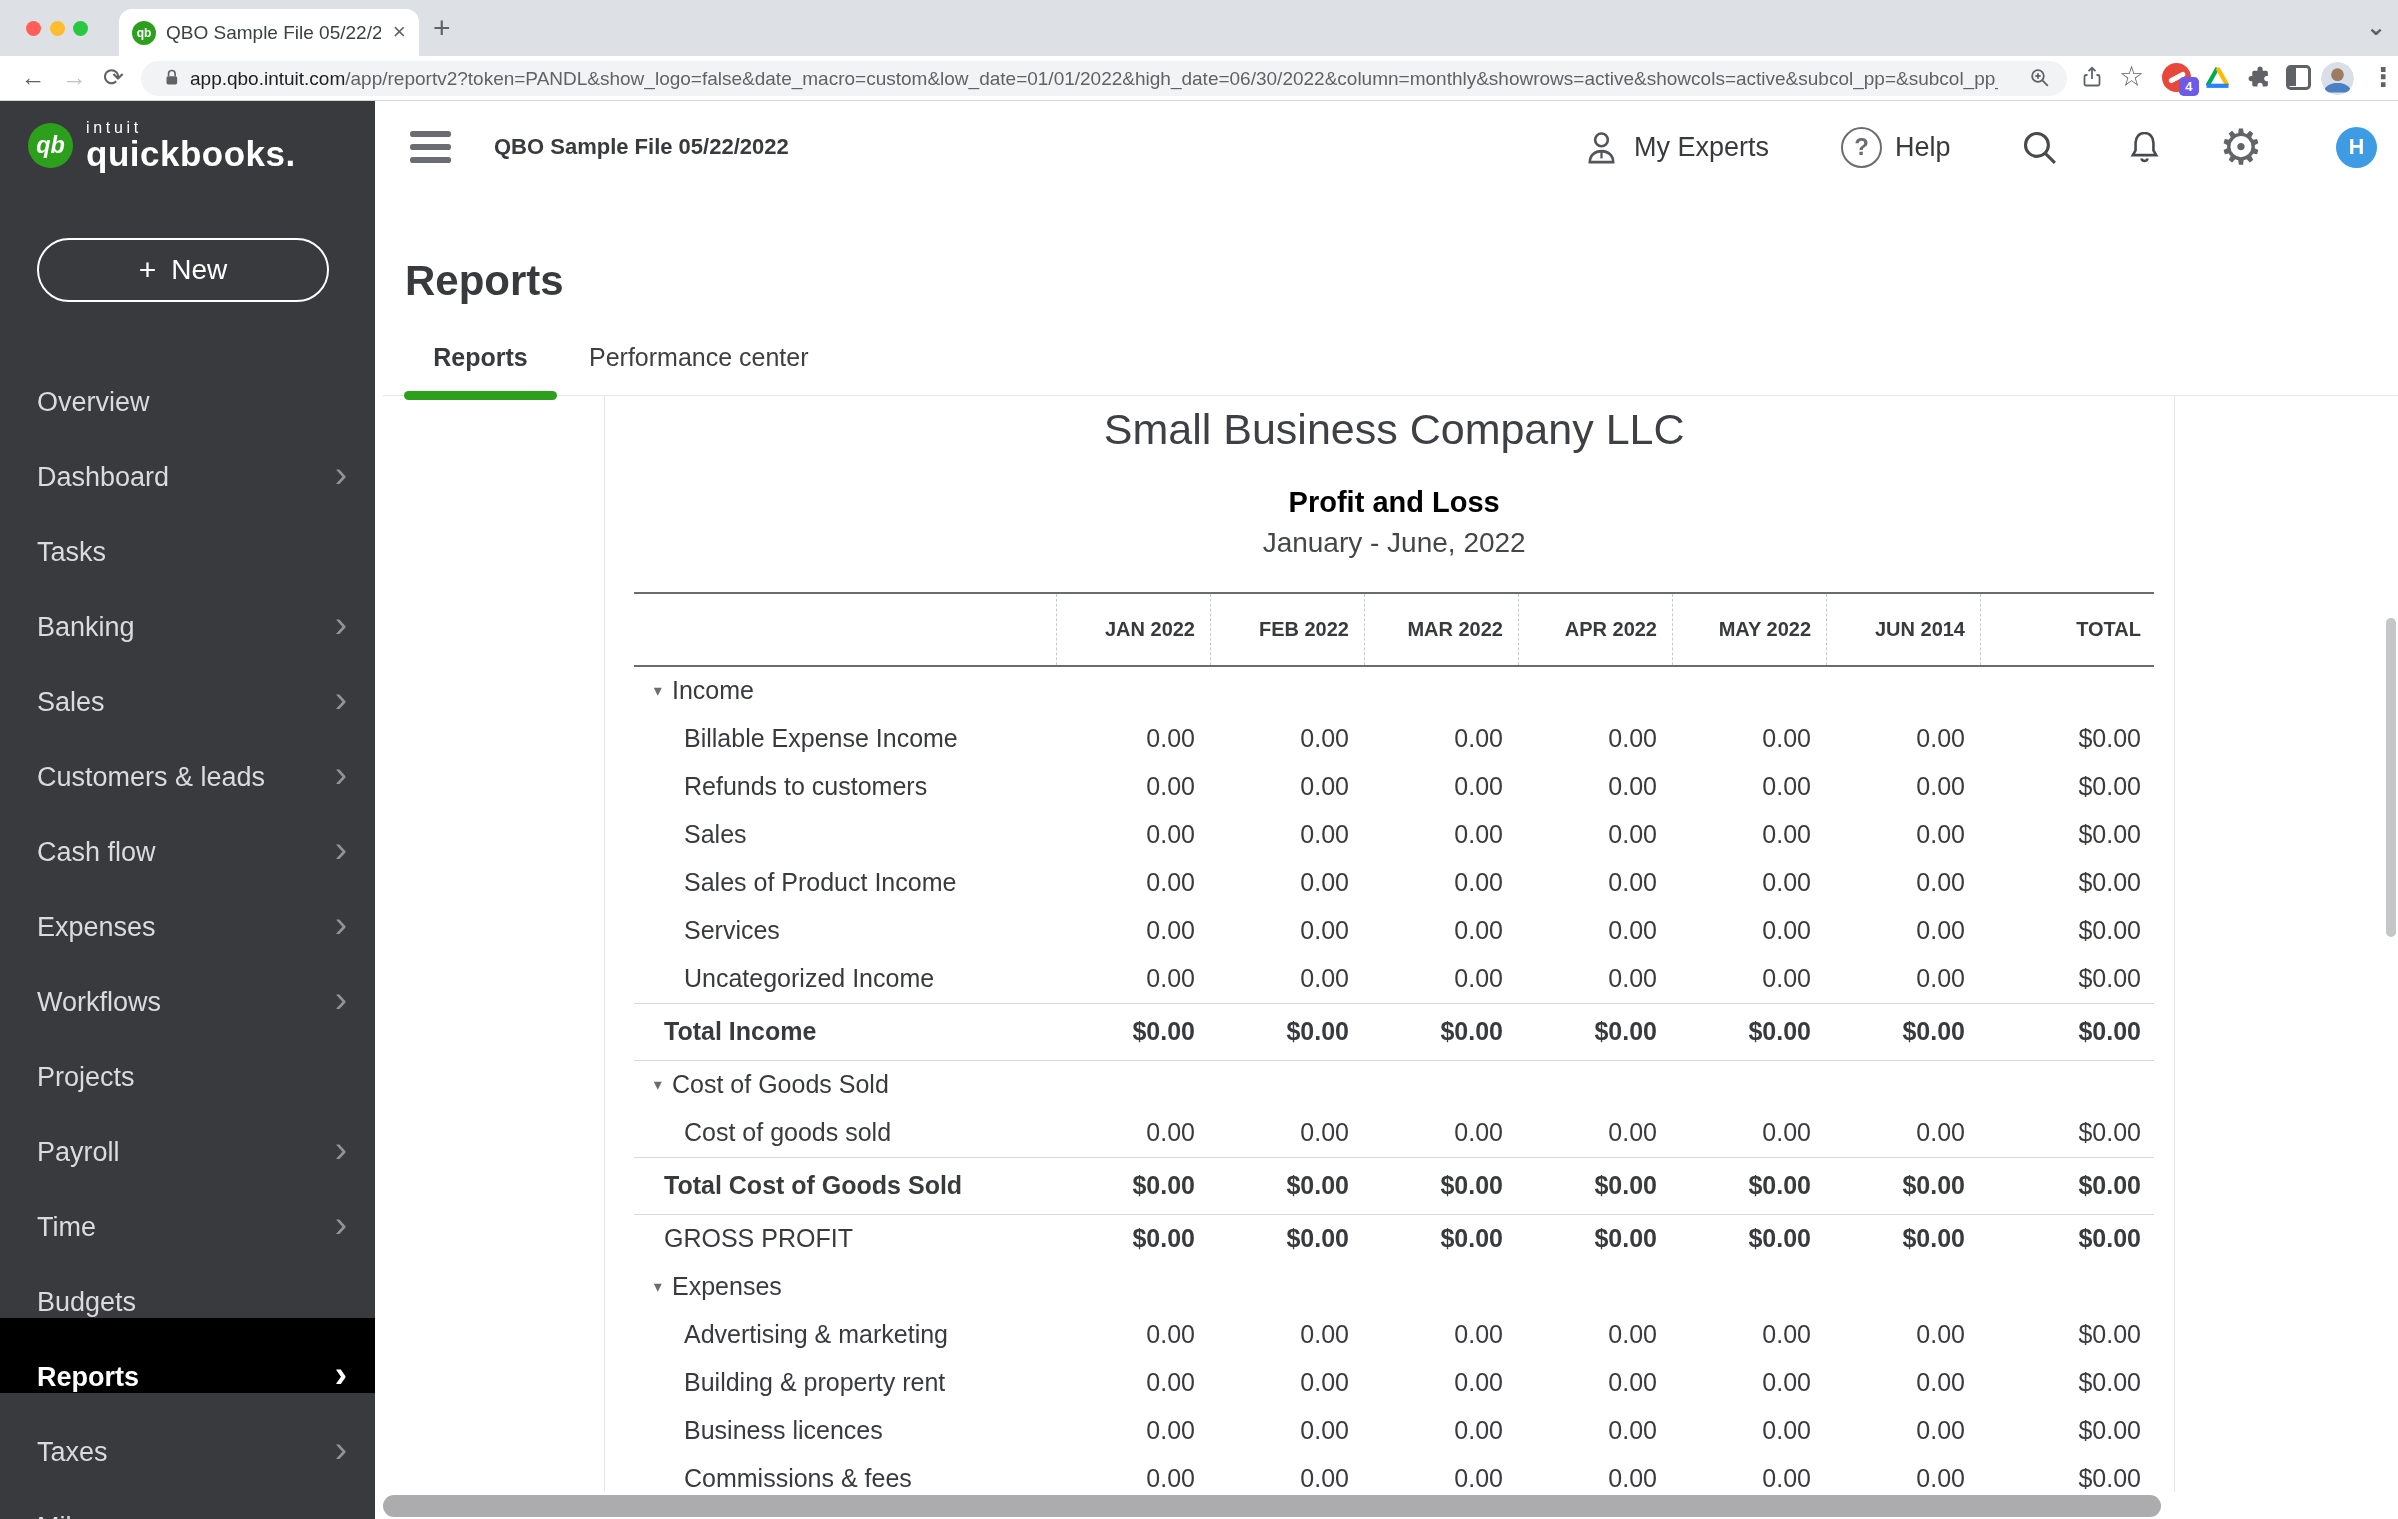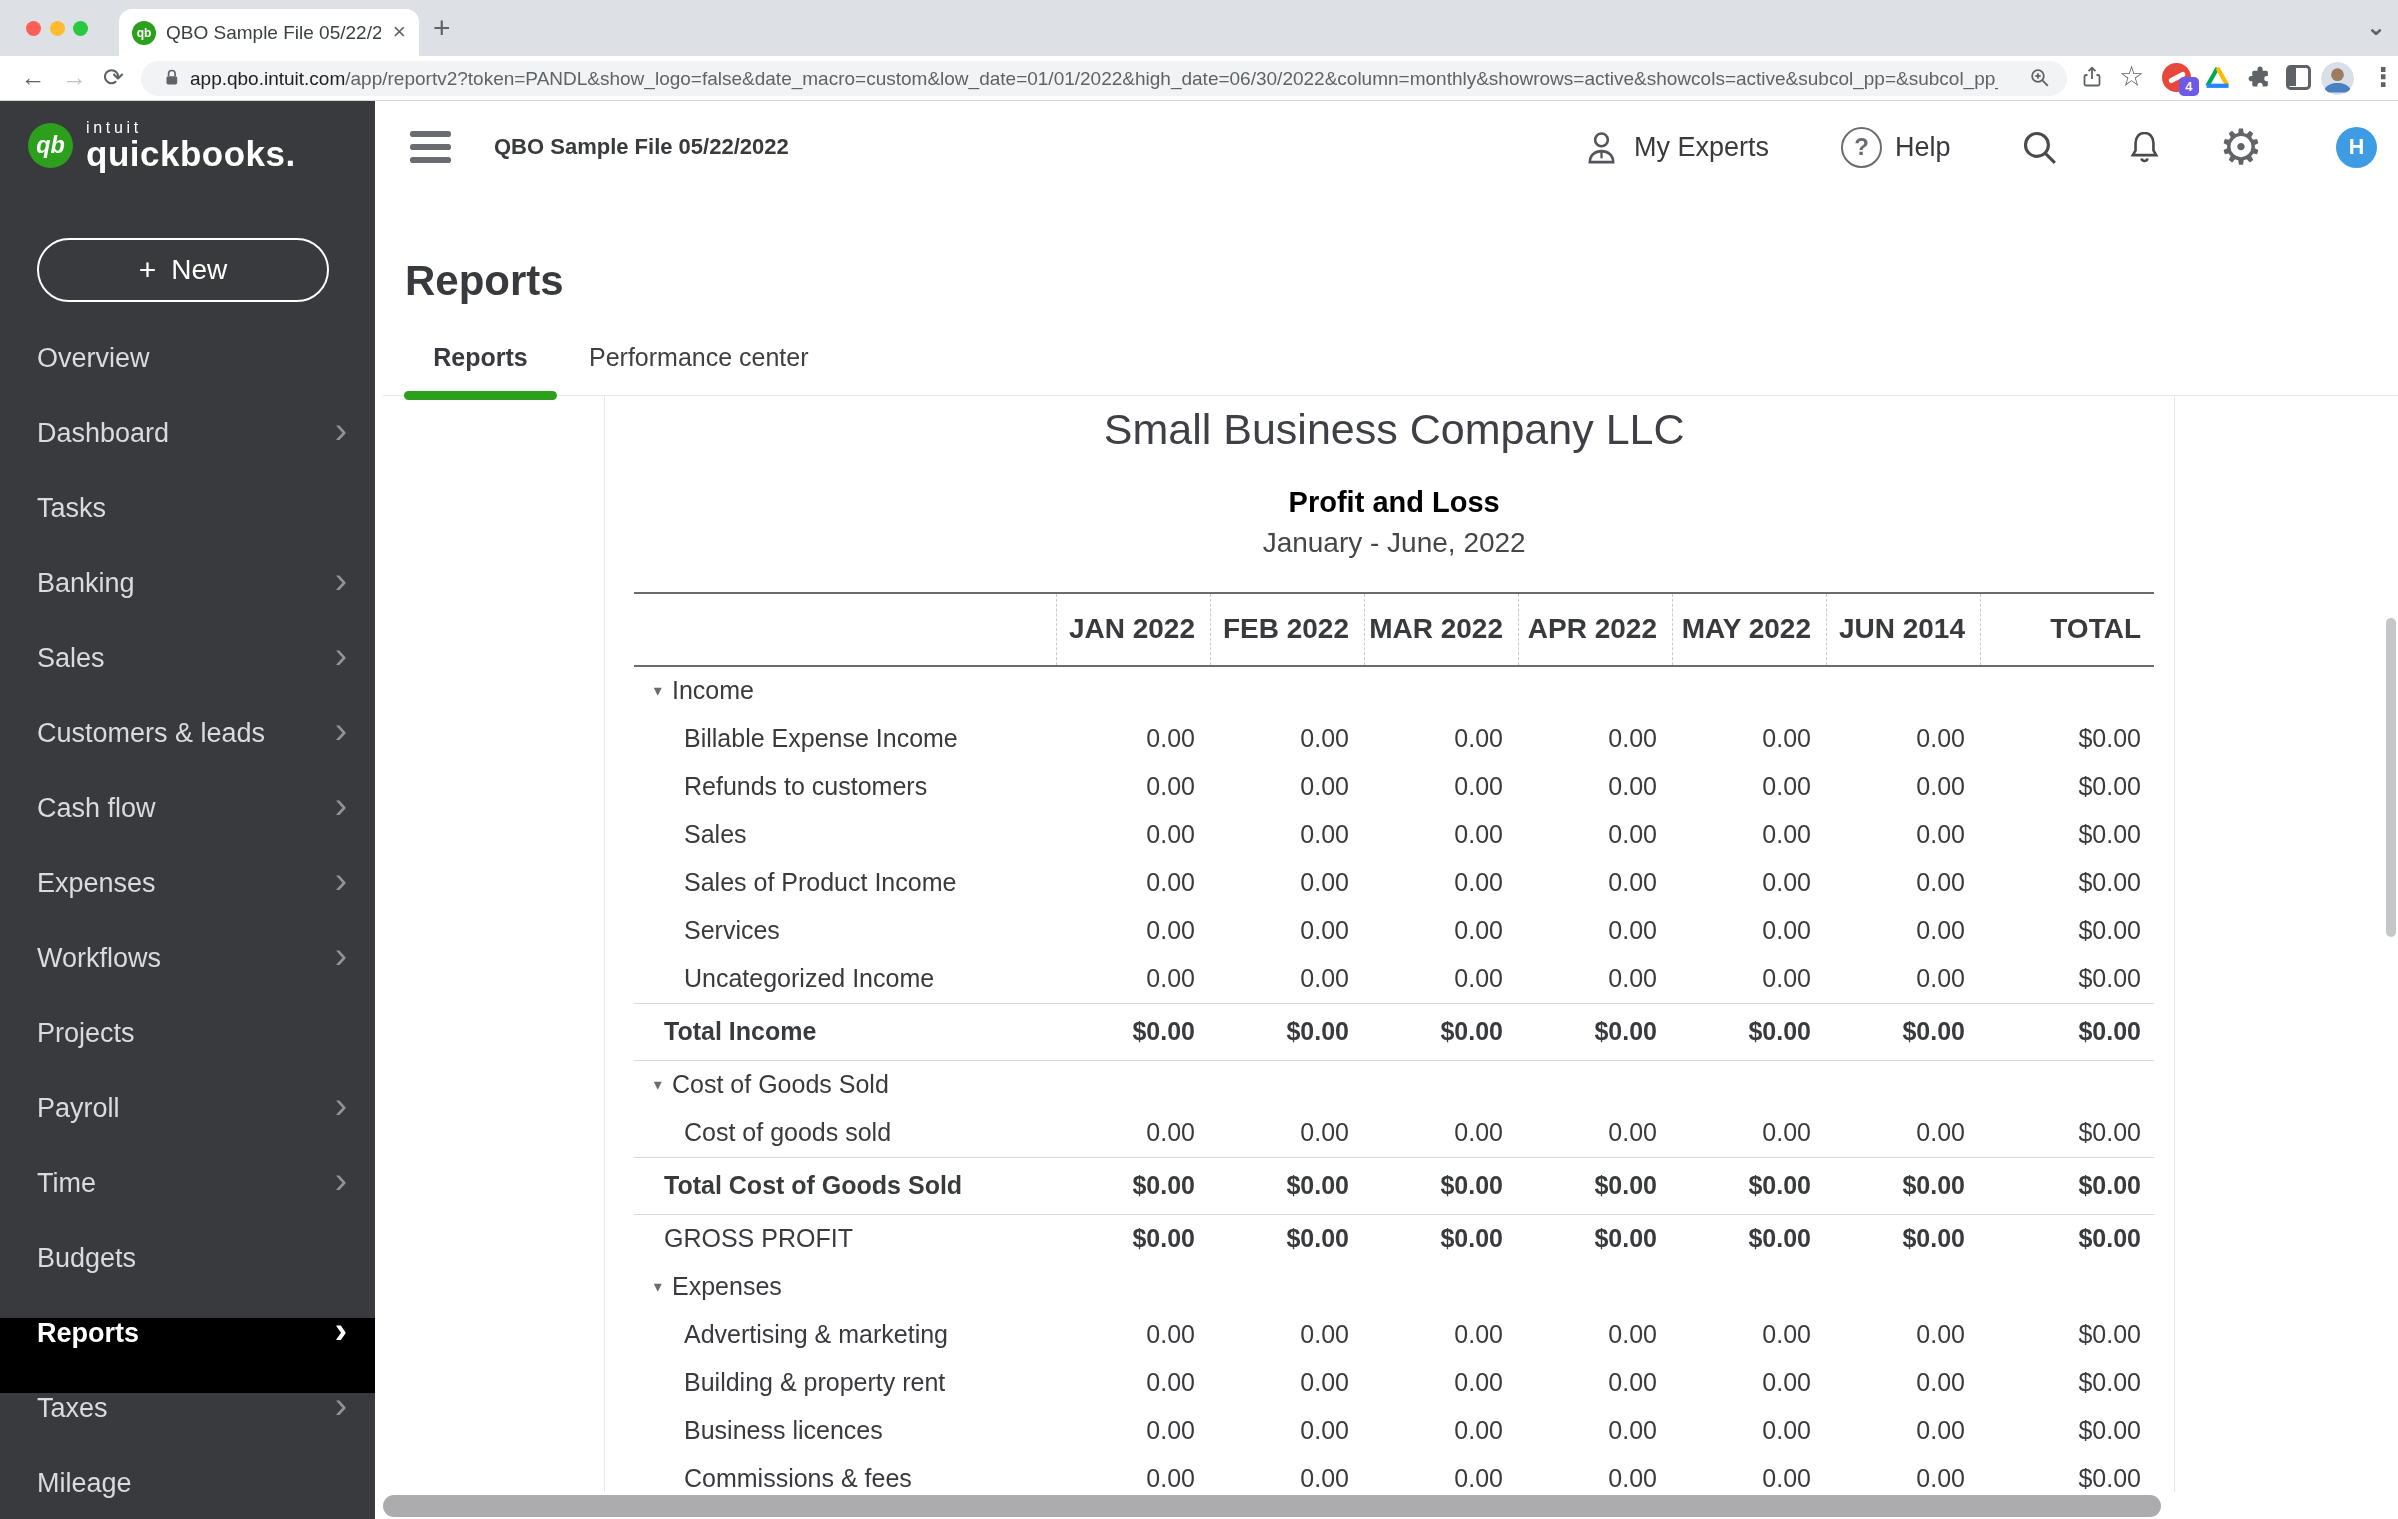--- a/index.html
+++ b/index.html
@@ -55,21 +55,21 @@
   .logo{position:absolute;left:28px;top:19px;display:flex;align-items:center;}
   .logo-circle{width:45px;height:45px;border-radius:50%;background:#2CA01C;color:#fff;font-weight:bold;
     font-size:23.4px;font-style:italic;display:flex;align-items:center;justify-content:center;}
   .logo-text{margin-left:13px;color:#fff;}
   .logo-intuit{font-size:16px;letter-spacing:3.7px;line-height:16px;}
   .logo-brand{font-size:35px;font-weight:bold;line-height:35px;letter-spacing:0.5px;}
   .new-btn{position:absolute;left:37px;top:137px;width:292px;height:64px;border:2.8px solid #fff;border-radius:33px;
     display:flex;align-items:center;justify-content:center;gap:15px;color:#fff;font-size:28px;}
   .new-plus{font-size:30px;font-weight:300;}
   .nav{position:absolute;left:0;top:242px;width:375px;}
-  .nav-item{height:75px;display:flex;align-items:flex-start;padding:0 28px 0 37px;font-size:27px;color:#D9DBDD;}
+  .nav-item{height:75px;display:flex;align-items:flex-end;padding:0 28px 0 37px;font-size:27px;color:#D9DBDD;}
   .nav-item .lbl{flex:1;}
   .nav-chevron{font-size:37px;color:#909399;line-height:1;margin-top:-5.6px;}
   .nav-item.active{background:#000;color:#fff;font-weight:bold;}
   .nav-item.active .nav-chevron{color:#fff;}
 
   
   .main{position:absolute;left:375px;top:0;width:2024px;height:1418px;background:#fff;}
   .hamburger{position:absolute;left:35px;top:30px;width:41px;height:32px;display:flex;flex-direction:column;justify-content:space-between;}
   .hamburger span{display:block;width:41px;height:5.6px;border-radius:2.8px;background:#6B6C72;}
   .company-title{position:absolute;left:119px;top:0;height:92px;line-height:92px;font-size:22px;font-weight:bold;color:#393A3D;}
@@ -95,21 +95,21 @@
   .gutter{width:222px;border-right:1.9px solid #E6E7EA;}
   .panel{width:1570px;border-right:1.9px solid #E6E7EA;padding:9.4px 19.7px 0 29px;overflow:hidden;}
 
   .report-company{text-align:center;font-size:43px;font-weight:300;color:#3F4045;line-height:49px;}
   .report-title{text-align:center;font-size:29px;font-weight:bold;color:#000000;margin-top:32px;line-height:32px;}
   .report-period{text-align:center;font-size:28px;color:#45464A;margin-top:9.4px;line-height:30px;}
 
   .table{margin-top:34px;width:1520px;}
   .thead{display:grid;grid-template-columns:422px repeat(6,154px) 176px;height:75px;
     border-top:2.8px solid #6A6C71;border-bottom:2.8px solid #6A6C71;}
-  .th{font-size:28px;font-weight:bold;color:#393A3D;display:flex;align-items:center;justify-content:flex-end;
+  .th{font-size:20px;font-weight:bold;color:#393A3D;display:flex;align-items:center;justify-content:flex-end;
     padding-right:15px;border-left:0.9px dashed #C7CACF;height:100%;}
   .th-label{border-left:none;}
   .trow{display:grid;grid-template-columns:422px repeat(6,154px) 176px;height:48px;align-items:center;
     font-size:25px;color:#393A3D;}
   .tlabel{display:flex;align-items:center;white-space:nowrap;}
   .trow.item .tlabel{padding-left:50px;}
   .trow.section .tlabel{padding-left:19.7px;}
   .trow.total .tlabel,.trow.gross .tlabel{padding-left:30px;}
   .tval{text-align:right;padding-right:15px;}
   .trow.total{font-weight:bold;border-top:1.9px solid #D6D9DD;border-bottom:1.9px solid #D6D9DD;height:58px;}

